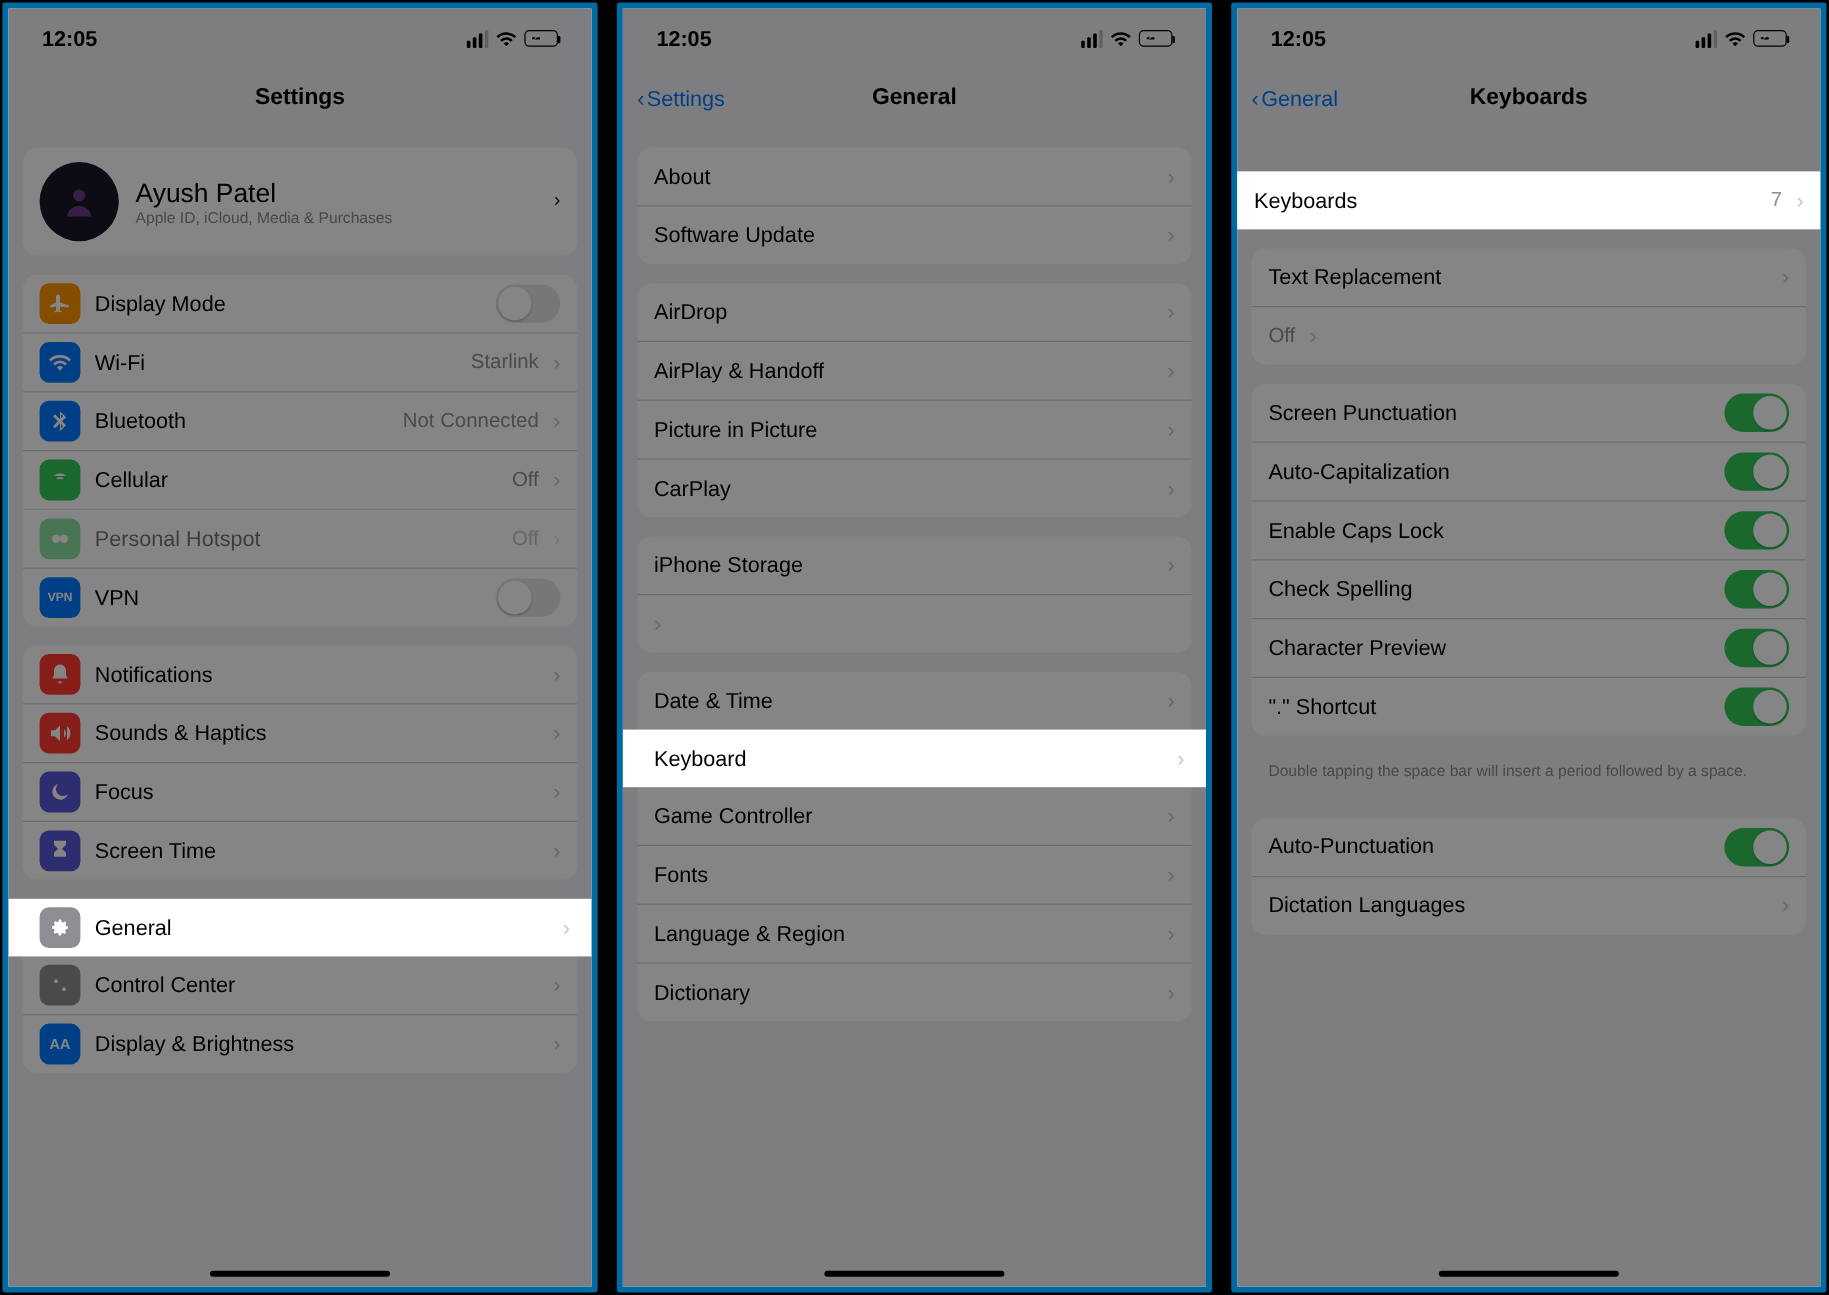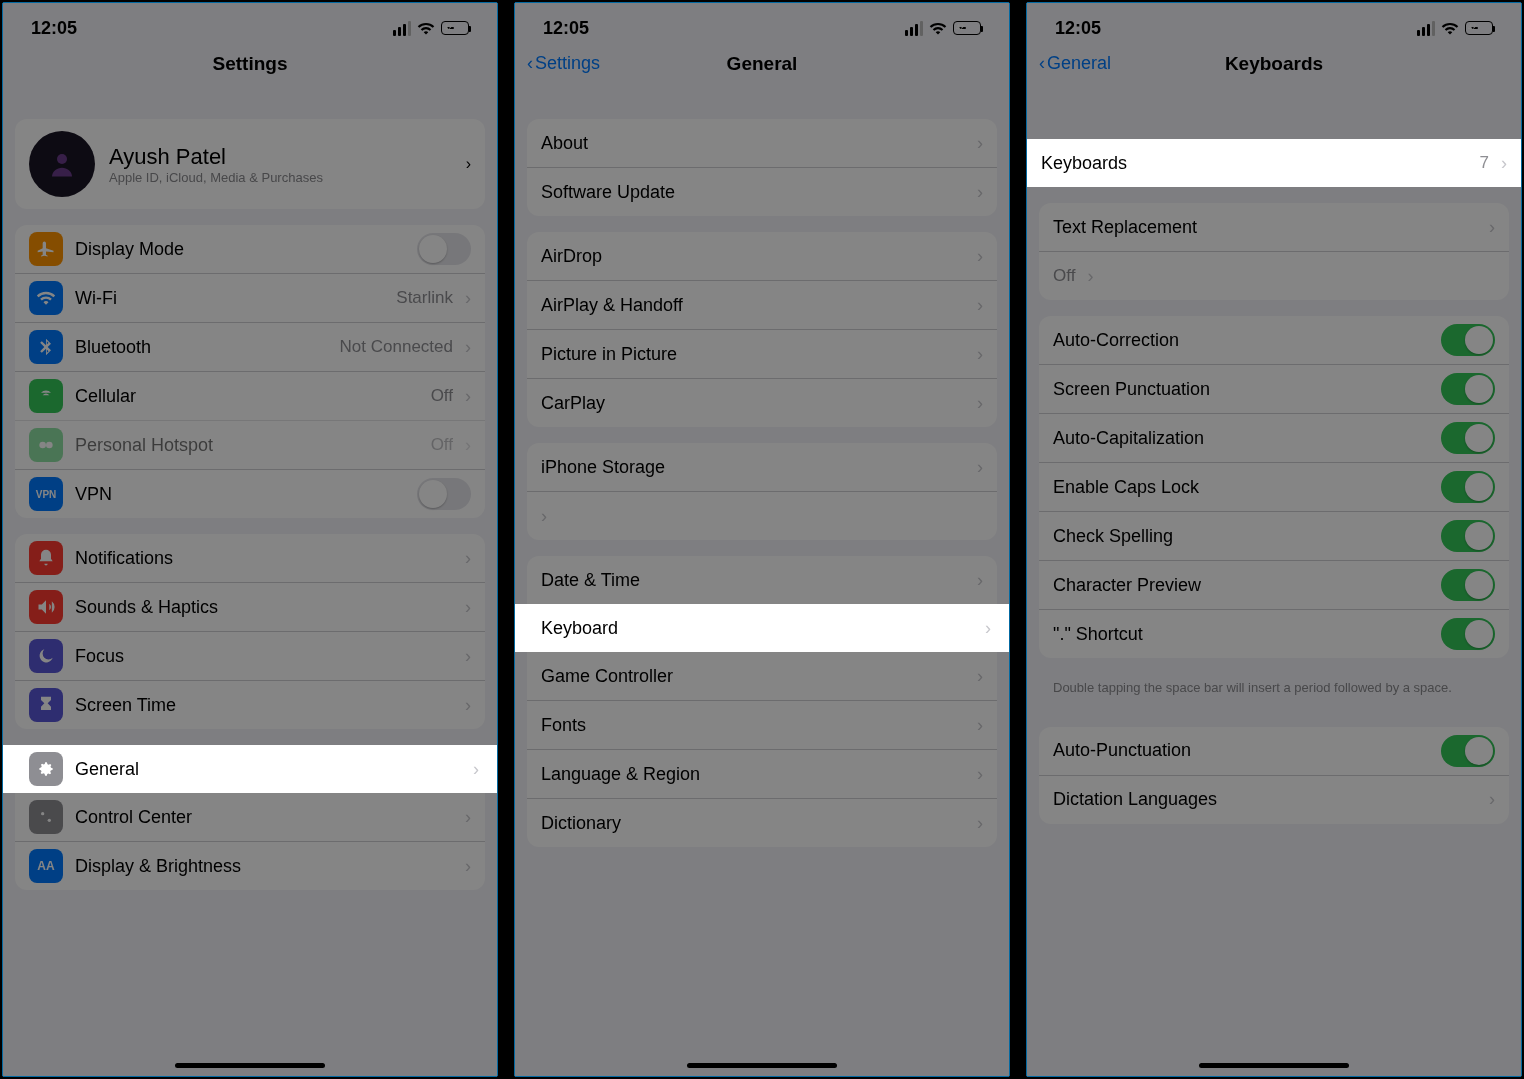--- a/index.html
+++ b/index.html
@@ -12,21 +12,21 @@
     gap: 16px;
     padding: 2px;
     box-sizing: border-box;
   }
   .phone {
     flex: 1;
     background: #f2f2f7;
     border-radius: 2px;
     position: relative;
     overflow: hidden;
-    border: 1px solid #0369a1;
+    border: 5px solid #0369a1;
   }
   .dim-overlay {
     position: absolute;
     inset: 0;
     background: rgba(0,0,0,0.48);
     pointer-events: none;
     z-index: 10;
   }
   .status-bar {
     height: 50px;
@@ -52,21 +52,21 @@
     border:1.5px solid #000; border-radius:4px; height:14px; width:28px; position:relative;
     padding:5px; box-sizing:border-box;font-family:Liberation Serif, serif;
   }
   .battery::after {
     content:''; position:absolute; right:-3px; top:4px; width:2px; height:6px; background:#000; border-radius:0 1px 1px 0;
   }
   .battery .fill{ height:100%; width:42%; background:#000; border-radius:2px; display:flex; align-items:center; justify-content:center;}
   .battery .pct{ font-size:8px; color:#fff; font-weight:700; position:absolute; left:2px; top:1px;}
   .nav-bar {
     height: 50px;
-    display:flex; justify-content:center;
+    display:flex; align-items:center; justify-content:center;
     position:relative;
   }
   .nav-title { font-size:19px; font-weight:700; color:#000; }
   .nav-back {
     position:absolute; left:12px; color:#007aff; font-size:18px;
     display:flex; align-items:center; gap:2px;
   }
   .chev-left { display:inline-block; }
   .content { overflow-y:hidden; }
   .group {
@@ -460,26 +460,20 @@
           <span class="chev">›</span>
         </div>
       <div class="row">
           <span class="value">Off</span>
           <span class="chev">›</span>
         </div>
     </div>
 
     <div class="group">
       <div class="row">
-          <span class="label">Auto-Correction</span>
-          <span class="toggle on">
-            <span class="knob"></span>
-          </span>
-        </div>
-      <div class="row">
           <span class="label">Screen Punctuation</span>
           <span class="toggle on">
             <span class="knob"></span>
           </span>
         </div>
       <div class="row">
           <span class="label">Auto-Capitalization</span>
           <span class="toggle on">
             <span class="knob"></span>
           </span>

